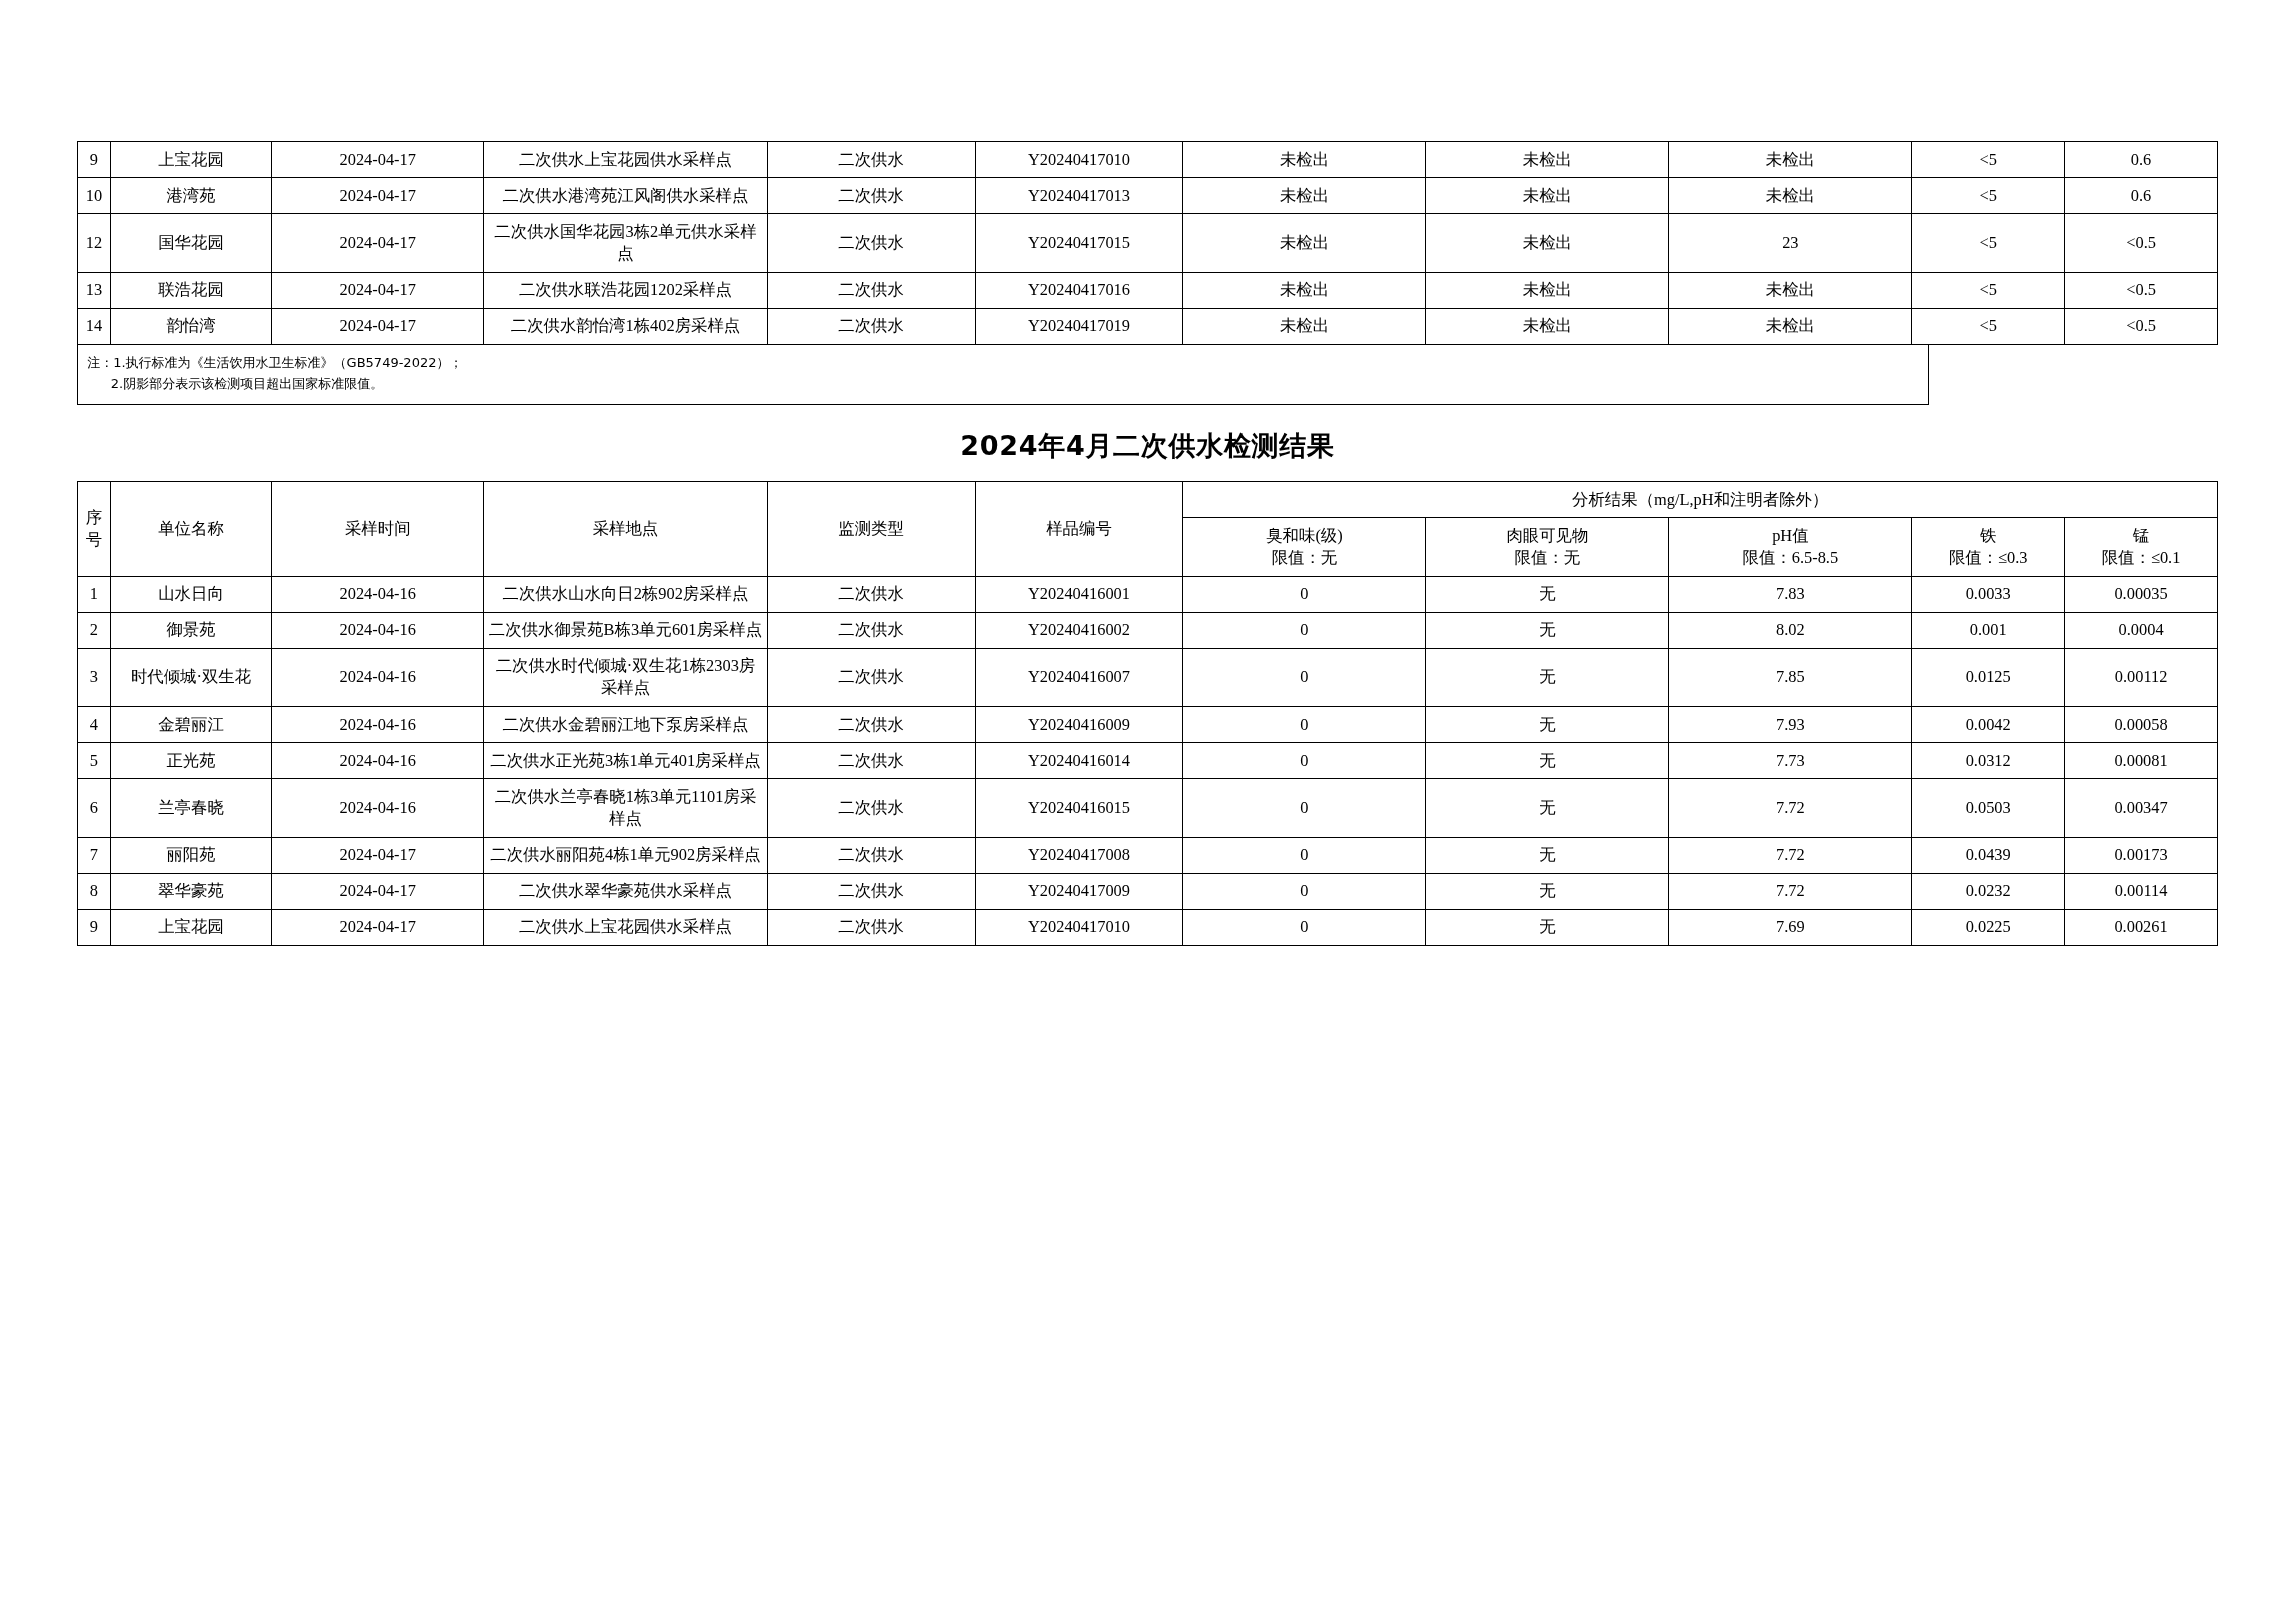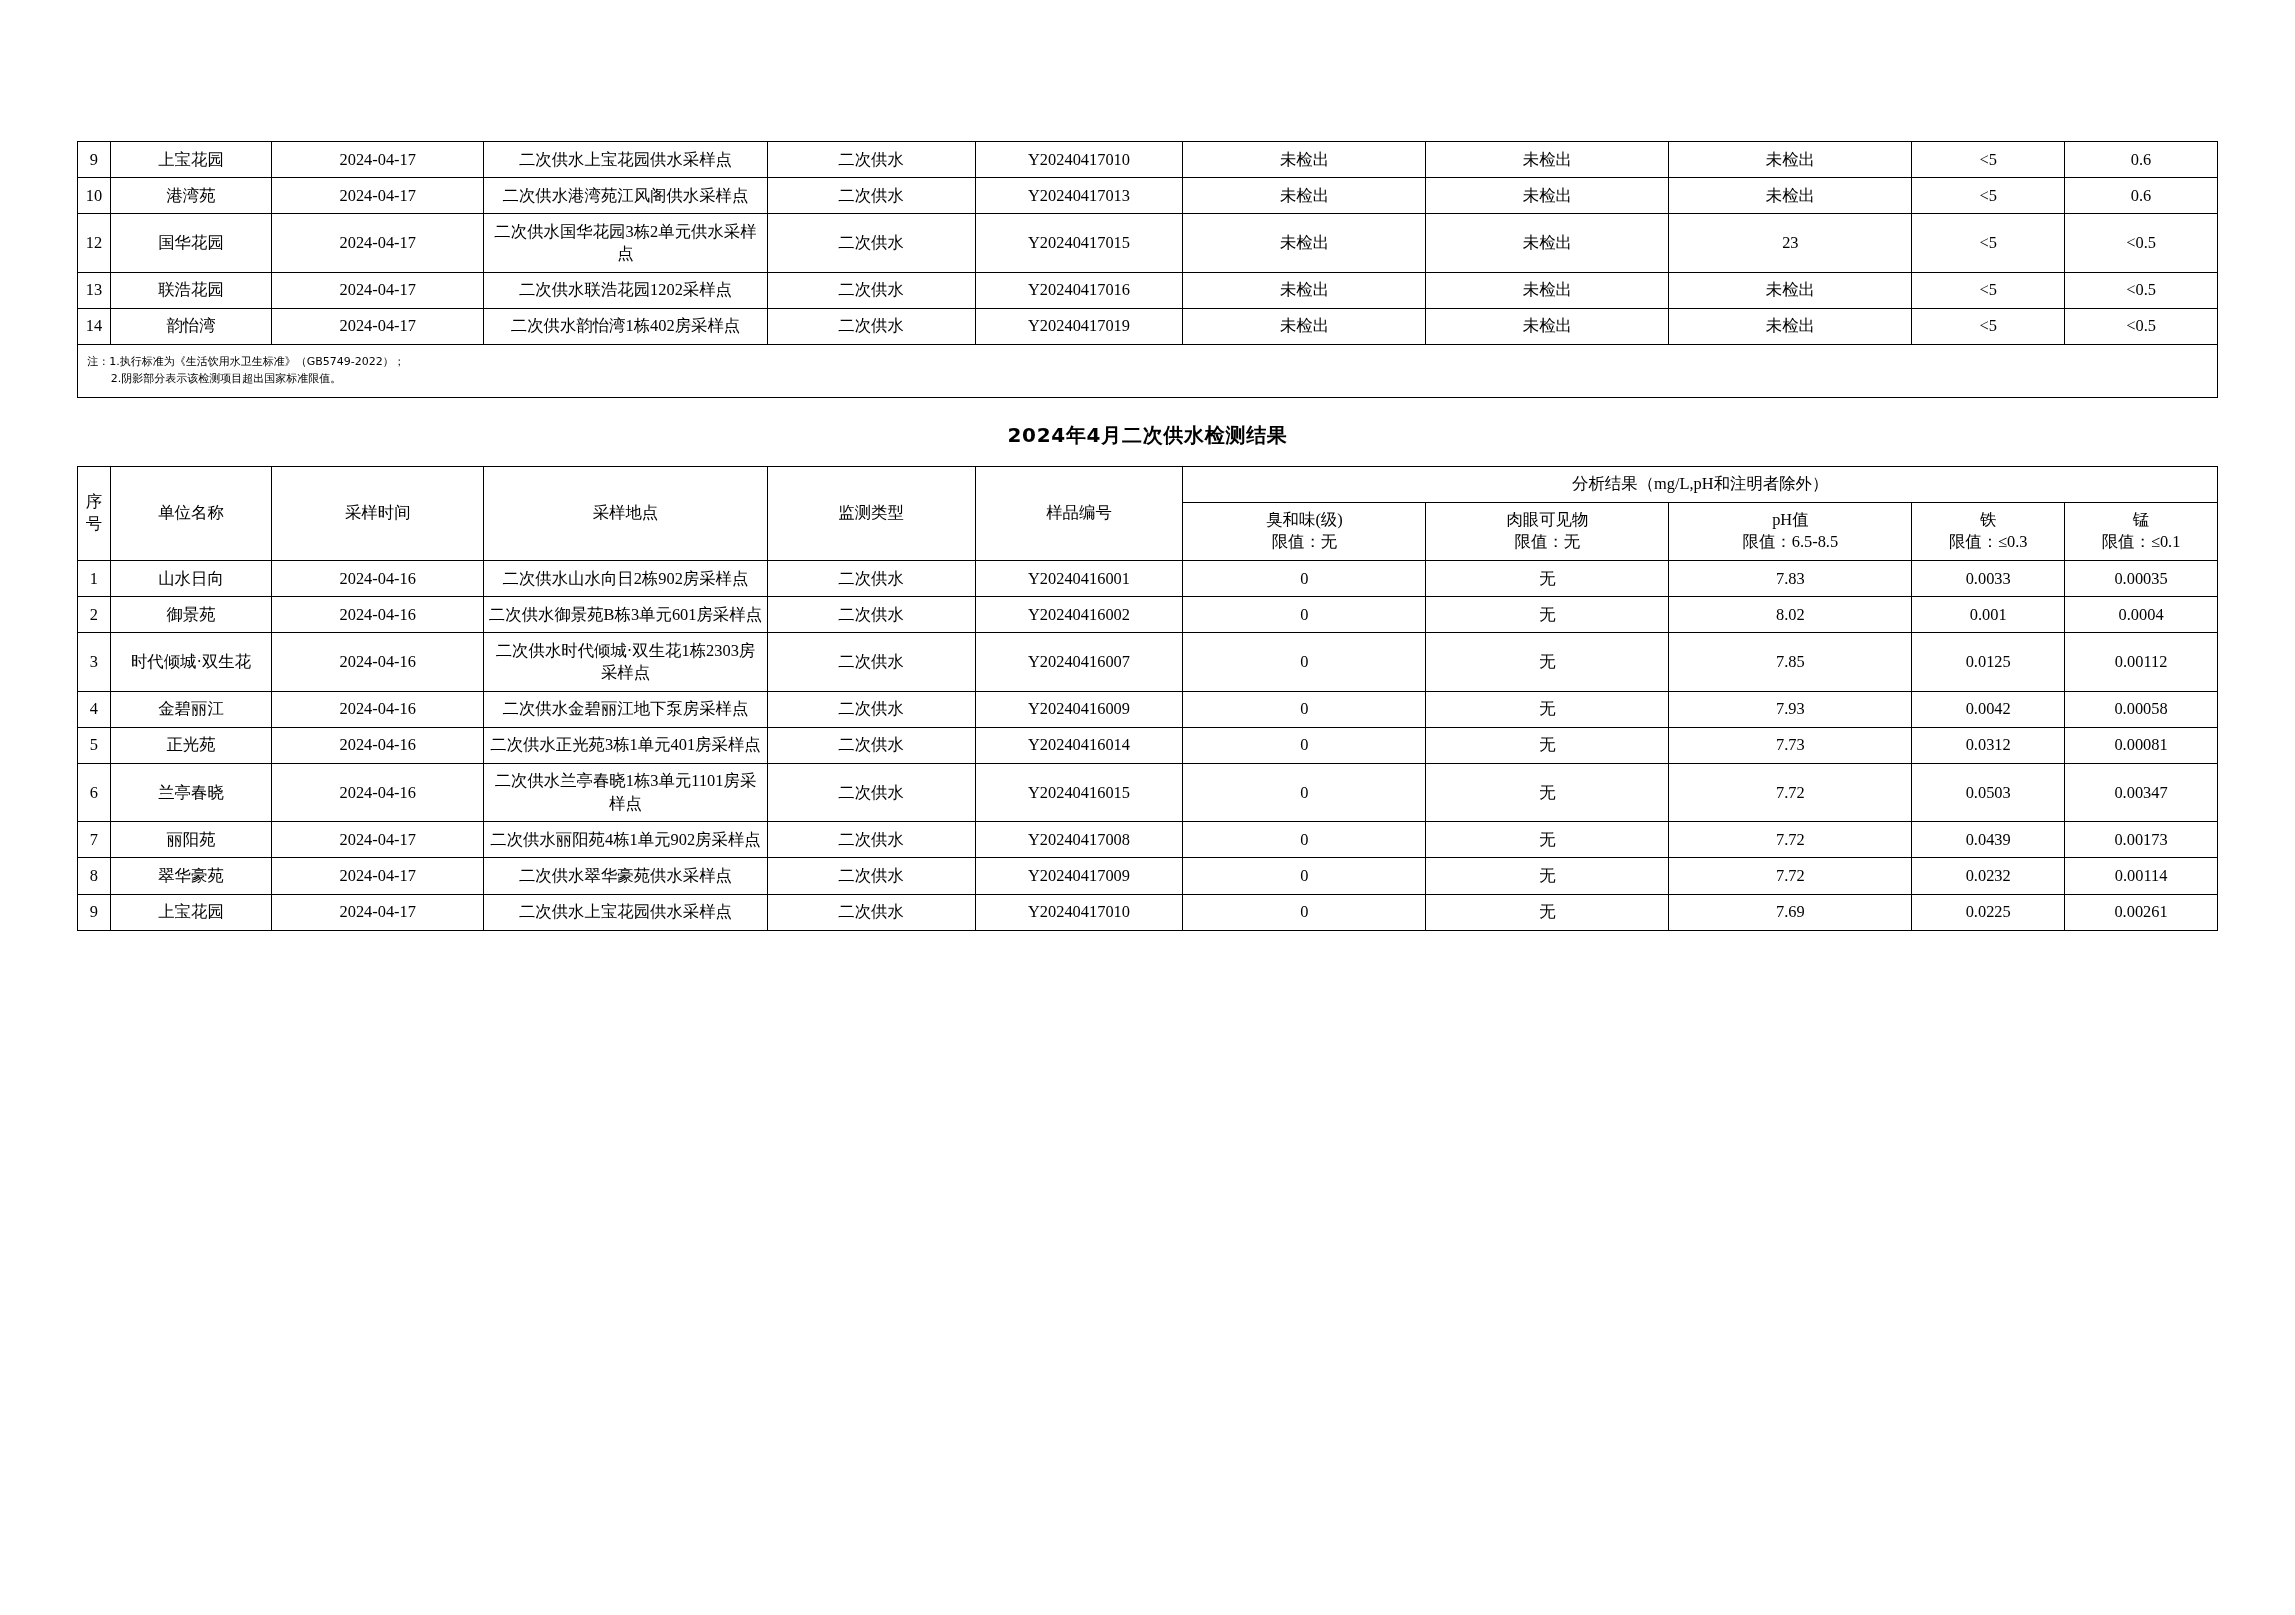--- a/index.html
+++ b/index.html
@@ -54,35 +54,35 @@
   .c-r1 { width: 229px; }
   .c-r2 { width: 229px; }
   .c-r3 { width: 229px; }
   .c-r4 { width: 144px; }
   .c-r5 { width: 144px; }
 
   .notes {
     margin-top: 0;
     border: 1.3px solid #000000;
     border-top: none;
-    width: 2141px;
+    width: 1852px;
     box-sizing: border-box;
     padding: 7.9px 9.2px 9.2px 9.2px;
     font-family: "DejaVu Sans", "Liberation Sans", sans-serif;
-    font-size: 11px;
+    font-size: 13px;
     line-height: 1.6;
   }
   .notes div { white-space: pre; }
   .notes .line2 { padding-left: 23.6px; }
 
   .doc-title {
     text-align: center;
     font-family: "DejaVu Sans", "Liberation Sans", sans-serif;
     font-weight: bold;
-    font-size: 20px;
+    font-size: 27px;
     margin: 23.6px 0 17px 0;
     letter-spacing: 0.7px;
   }
   .title-wrap { width: 2141px; }
 
   .hdr {
     font-family: "DejaVu Sans", "Liberation Sans", sans-serif;
     font-size: 17px;
     margin-left: 32px;
   }

